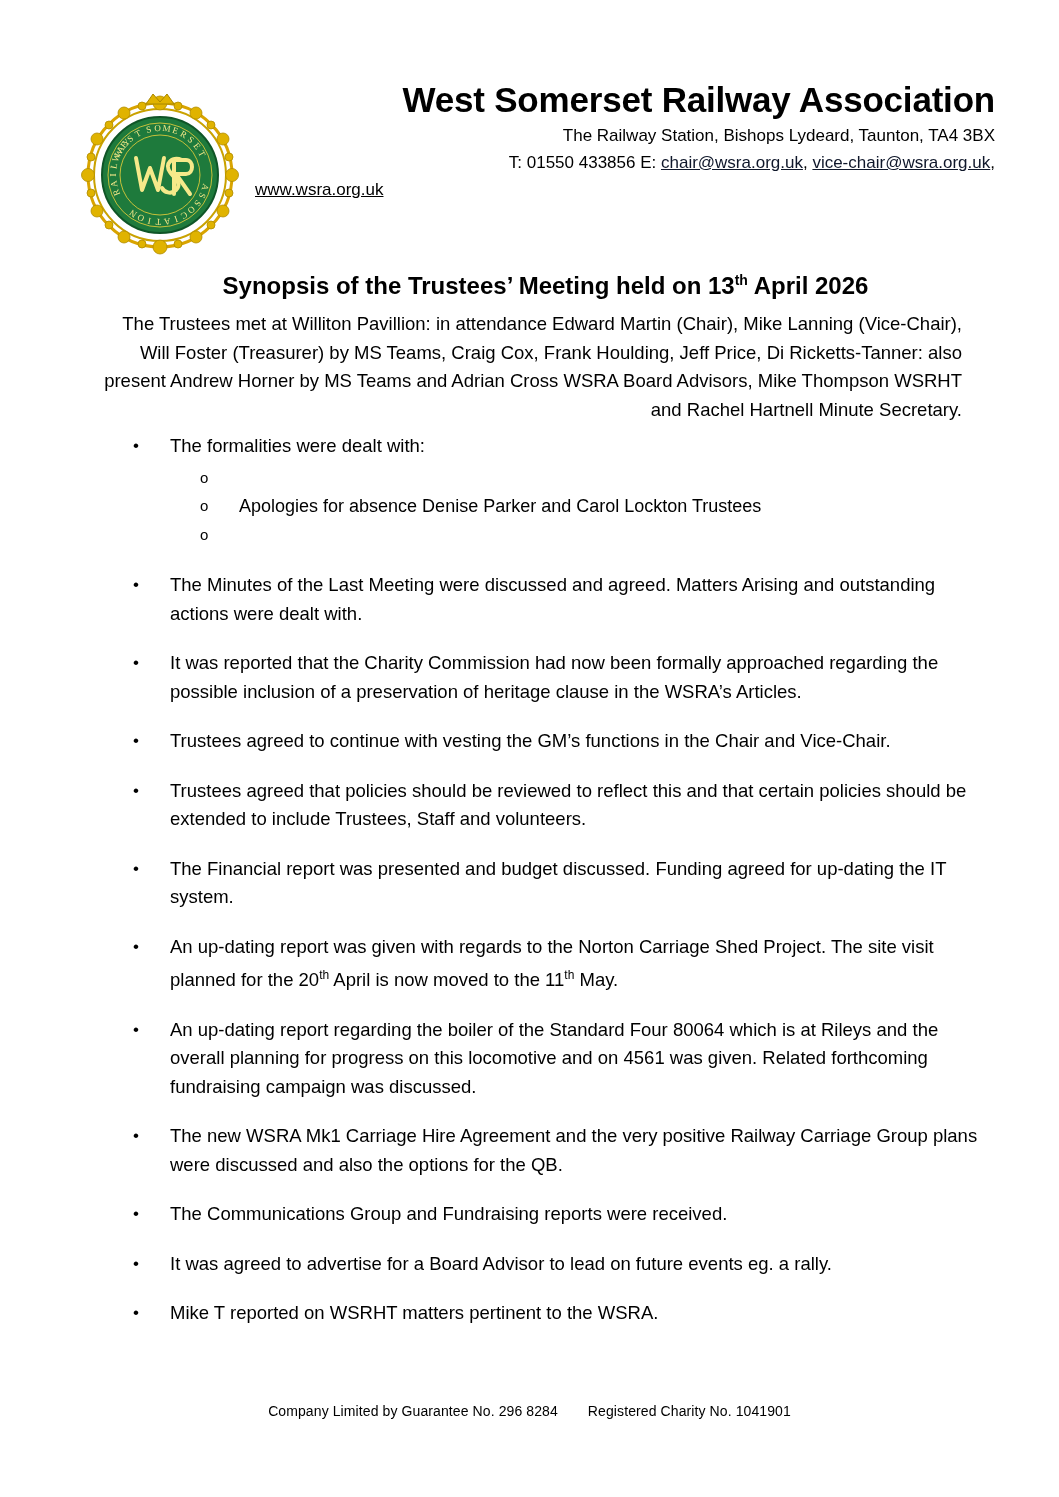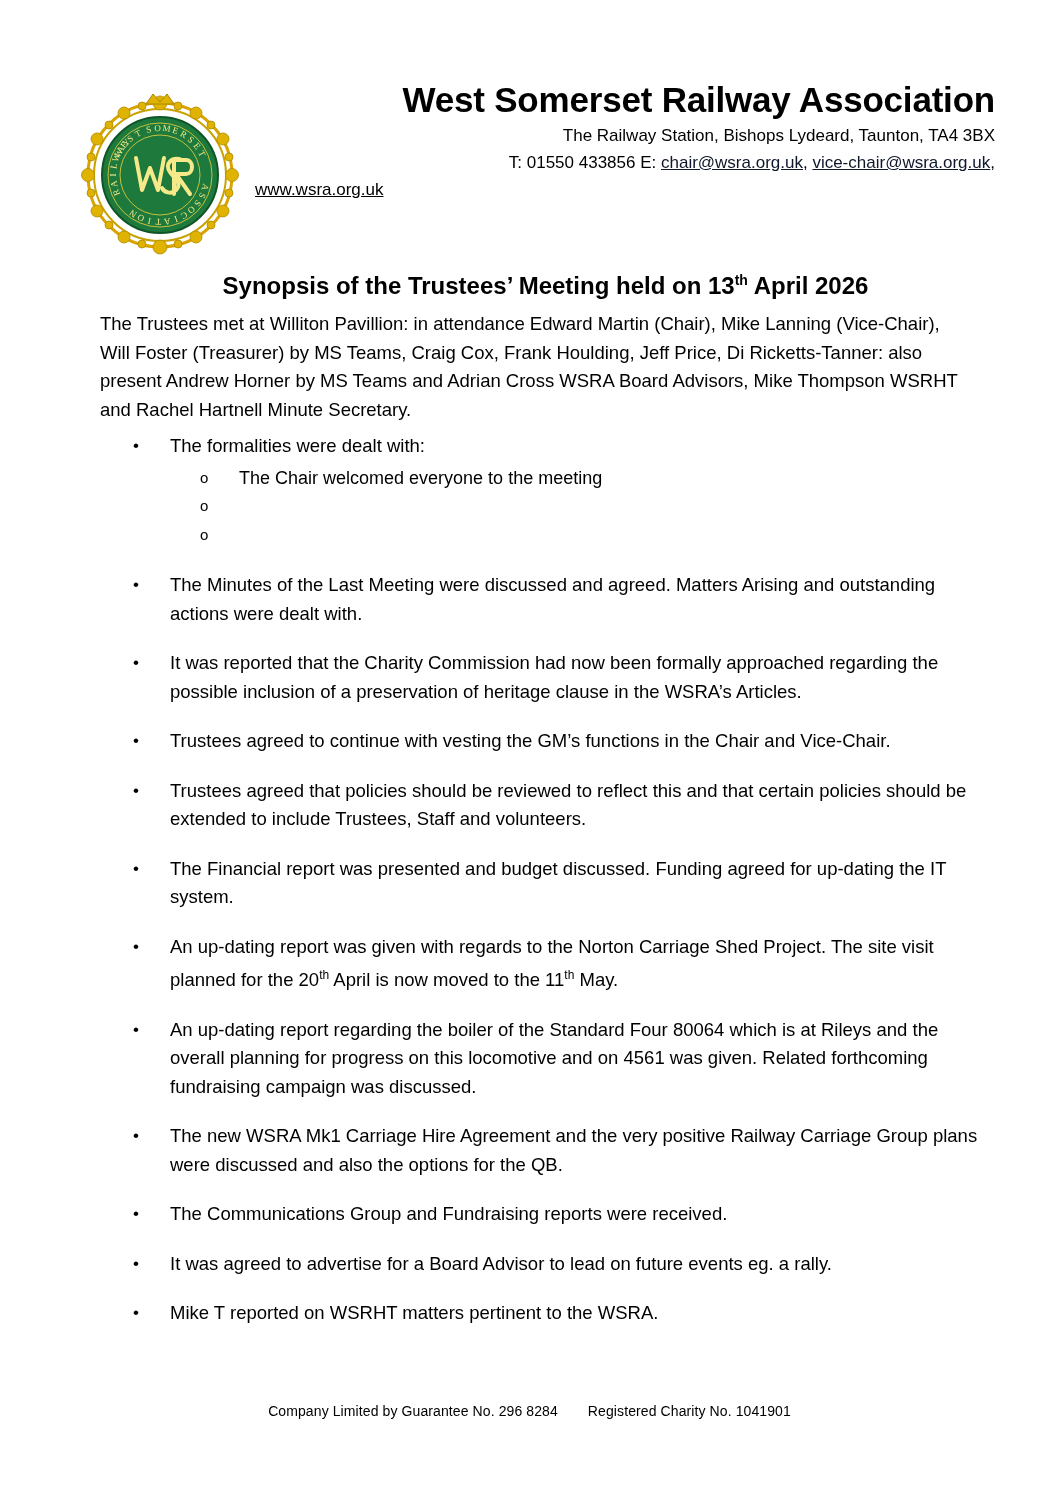--- a/index.html
+++ b/index.html
@@ -79,21 +79,21 @@
   }
 
   
   .intro {
     position: absolute;
     left: 100px;
     top: 310px;
     width: 862px;
     font-size: 18.5px;
     line-height: 28.5px;
-    text-align: left;
+    text-align: right;
   }
 
   
   .bullets {
     position: absolute;
     left: 100px;
     top: 432px;
     width: 880px;
     font-size: 18.5px;
     line-height: 28.5px;
@@ -269,24 +269,24 @@
   <div class="bullets">
 
     <div>
       <div class="bullet-item tight">
         <div class="bullet-marker">•</div>
         <div class="bullet-text">The formalities were dealt with:</div>
       </div>
       <div class="sub-list">
         <div class="sub-item">
           <div class="sub-marker">o</div>
-          <div class="sub-text">The Chair welcomed everyone to the meeting</div>
         </div>
         <div class="sub-item">
           <div class="sub-marker">o</div>
+          <div class="sub-text">Apologies for absence Denise Parker and Carol Lockton Trustees</div>
         </div>
         <div class="sub-item">
           <div class="sub-marker">o</div>
         </div>
       </div>
     </div>
 
     <div style="height:22px"></div>
 
     <div class="bullet-item">

